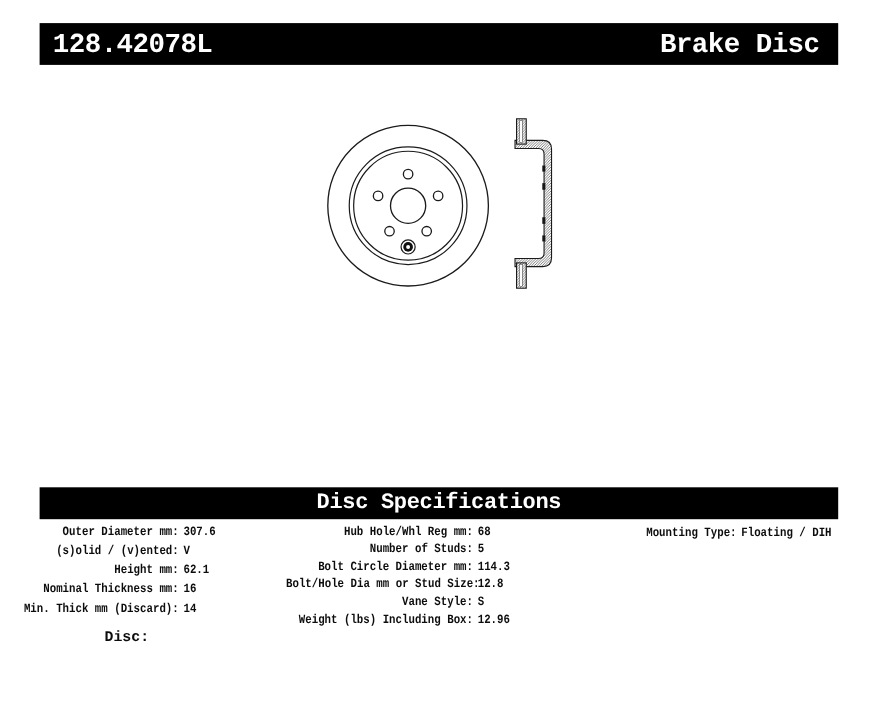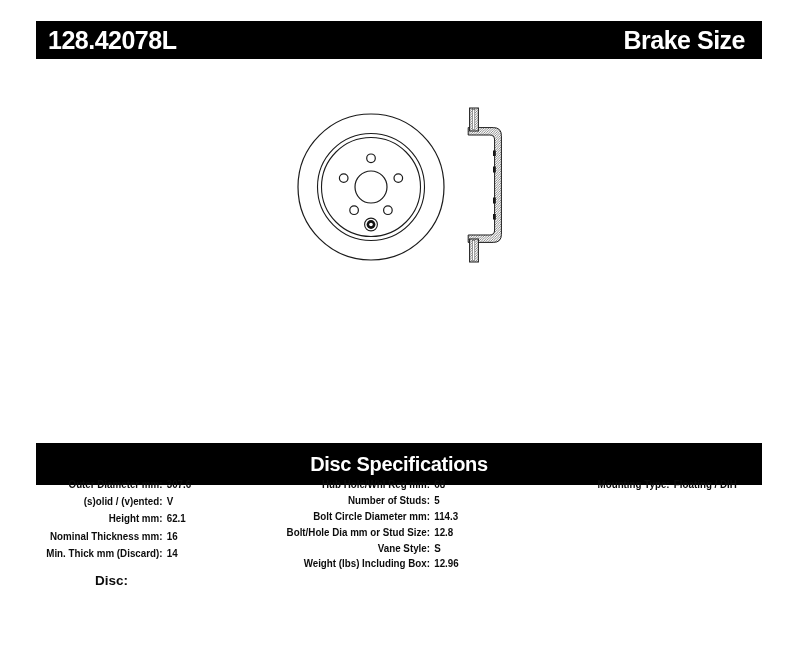--- a/index.html
+++ b/index.html
@@ -1,27 +1,27 @@
 <!DOCTYPE html>
 <html><head>
 <meta charset="utf-8">
 <style>
   html,body{margin:0;padding:0;background:#ffffff;}
   #page{
     position:relative;width:800px;height:655px;background:#ffffff;overflow:hidden;
-    font-family:Liberation Sans, sans-serif;color:#111;border-radius:19px;
+    font-family:Liberation Mono, monospace;color:#111;border-radius:19px;
   }
   
   .bar{
     position:absolute;left:36px;width:726px;background:#000;color:#fff;
     display:flex;align-items:center;box-sizing:border-box;
   }
   #header-bar{top:21px;height:38px;justify-content:space-between;padding:0 17px 0 12px;}
   #header-bar .bar-text{font-weight:bold;font-size:25px;letter-spacing:-0.5px;white-space:nowrap;}
-  #spec-bar{top:443px;height:42px;justify-content:center;}
+  #spec-bar{top:443px;height:29px;justify-content:center;}
   #spec-bar .bar-text{font-weight:bold;font-size:20px;letter-spacing:-0.3px;}
   
   #drawing{position:absolute;left:0;top:0;width:800px;height:655px;}
   
   .spec-col{
     position:absolute;transform:scaleX(0.85);transform-origin:left top;
     font-size:11.5px;font-weight:bold;color:#0c0c0c;white-space:nowrap;
   }
   .spec-row{display:flex;align-items:center;}
   .spec-label{display:inline-block;text-align:right;flex:none;}
@@ -40,21 +40,21 @@
     position:absolute;left:95px;top:573px;font-size:13.5px;font-weight:bold;color:#0c0c0c;
   }
 </style>
 </head>
 <body>
 
 <div id="page">
 
   <div class="bar" id="header-bar">
     <span class="bar-text">128.42078L</span>
-    <span class="bar-text">Brake Size</span>
+    <span class="bar-text">Brake Disc</span>
   </div>
 
   <svg id="drawing" viewBox="0 0 800 655" xmlns="http://www.w3.org/2000/svg">
     <defs>
       <pattern id="hatch" width="2.4" height="2.4" patternUnits="userSpaceOnUse">
         <rect width="2.4" height="2.4" fill="#ffffff"></rect>
         <path d="M0,2.4 L2.4,0" stroke="#2a2a2a" stroke-width="0.55"></path>
       </pattern>
     </defs>
 

